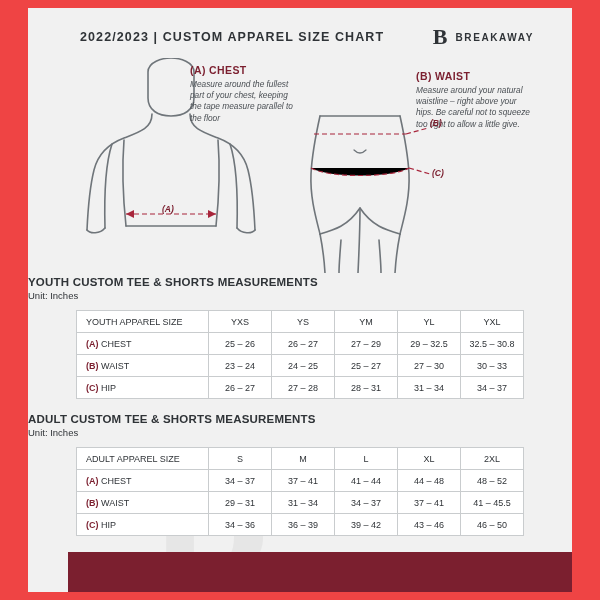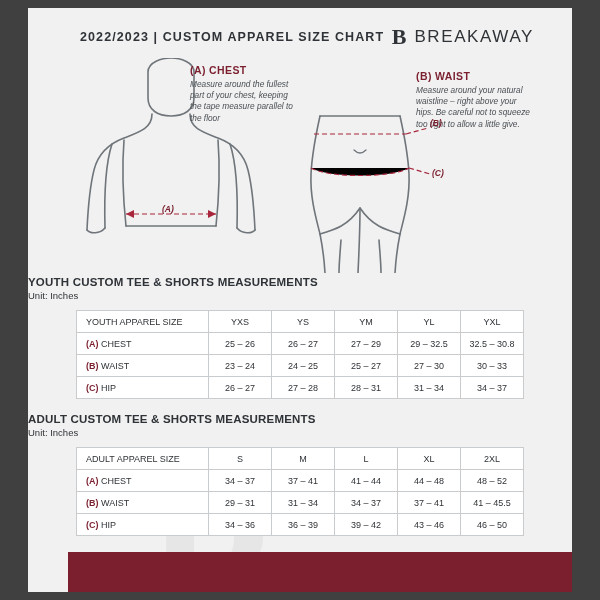--- a/index.html
+++ b/index.html
@@ -11,21 +11,21 @@
     width: 600px;
     height: 600px;
     overflow: hidden;
     font-family: "Liberation Sans", sans-serif;
   }
   .page {
     position: absolute;
     left: 0; top: 0;
     width: 600px;
     height: 600px;
-    background: #404040;
+    background: #ef4444;
   }
   .sheet {
     position: absolute;
     left: 28px; top: 8px;
     width: 544px;
     height: 584px;
     background: #f1f1f1;
     overflow: hidden;
   }
   .watermark {
@@ -74,22 +74,22 @@
     gap: 8px;
   }
   .brand-mark {
     font-family: "Liberation Serif", serif;
     font-size: 22px;
     font-weight: bold;
     color: #2f3337;
     line-height: 1;
   }
   .brand-name {
-    font-size: 17px;
-    font-weight: normal;
+    font-size: 10px;
+    font-weight: bold;
     letter-spacing: 1.6px;
     color: #2f3337;
   }
 
   
   .diagram {
     position: absolute;
     left: 0;
     top: 50px;
     width: 544px;

